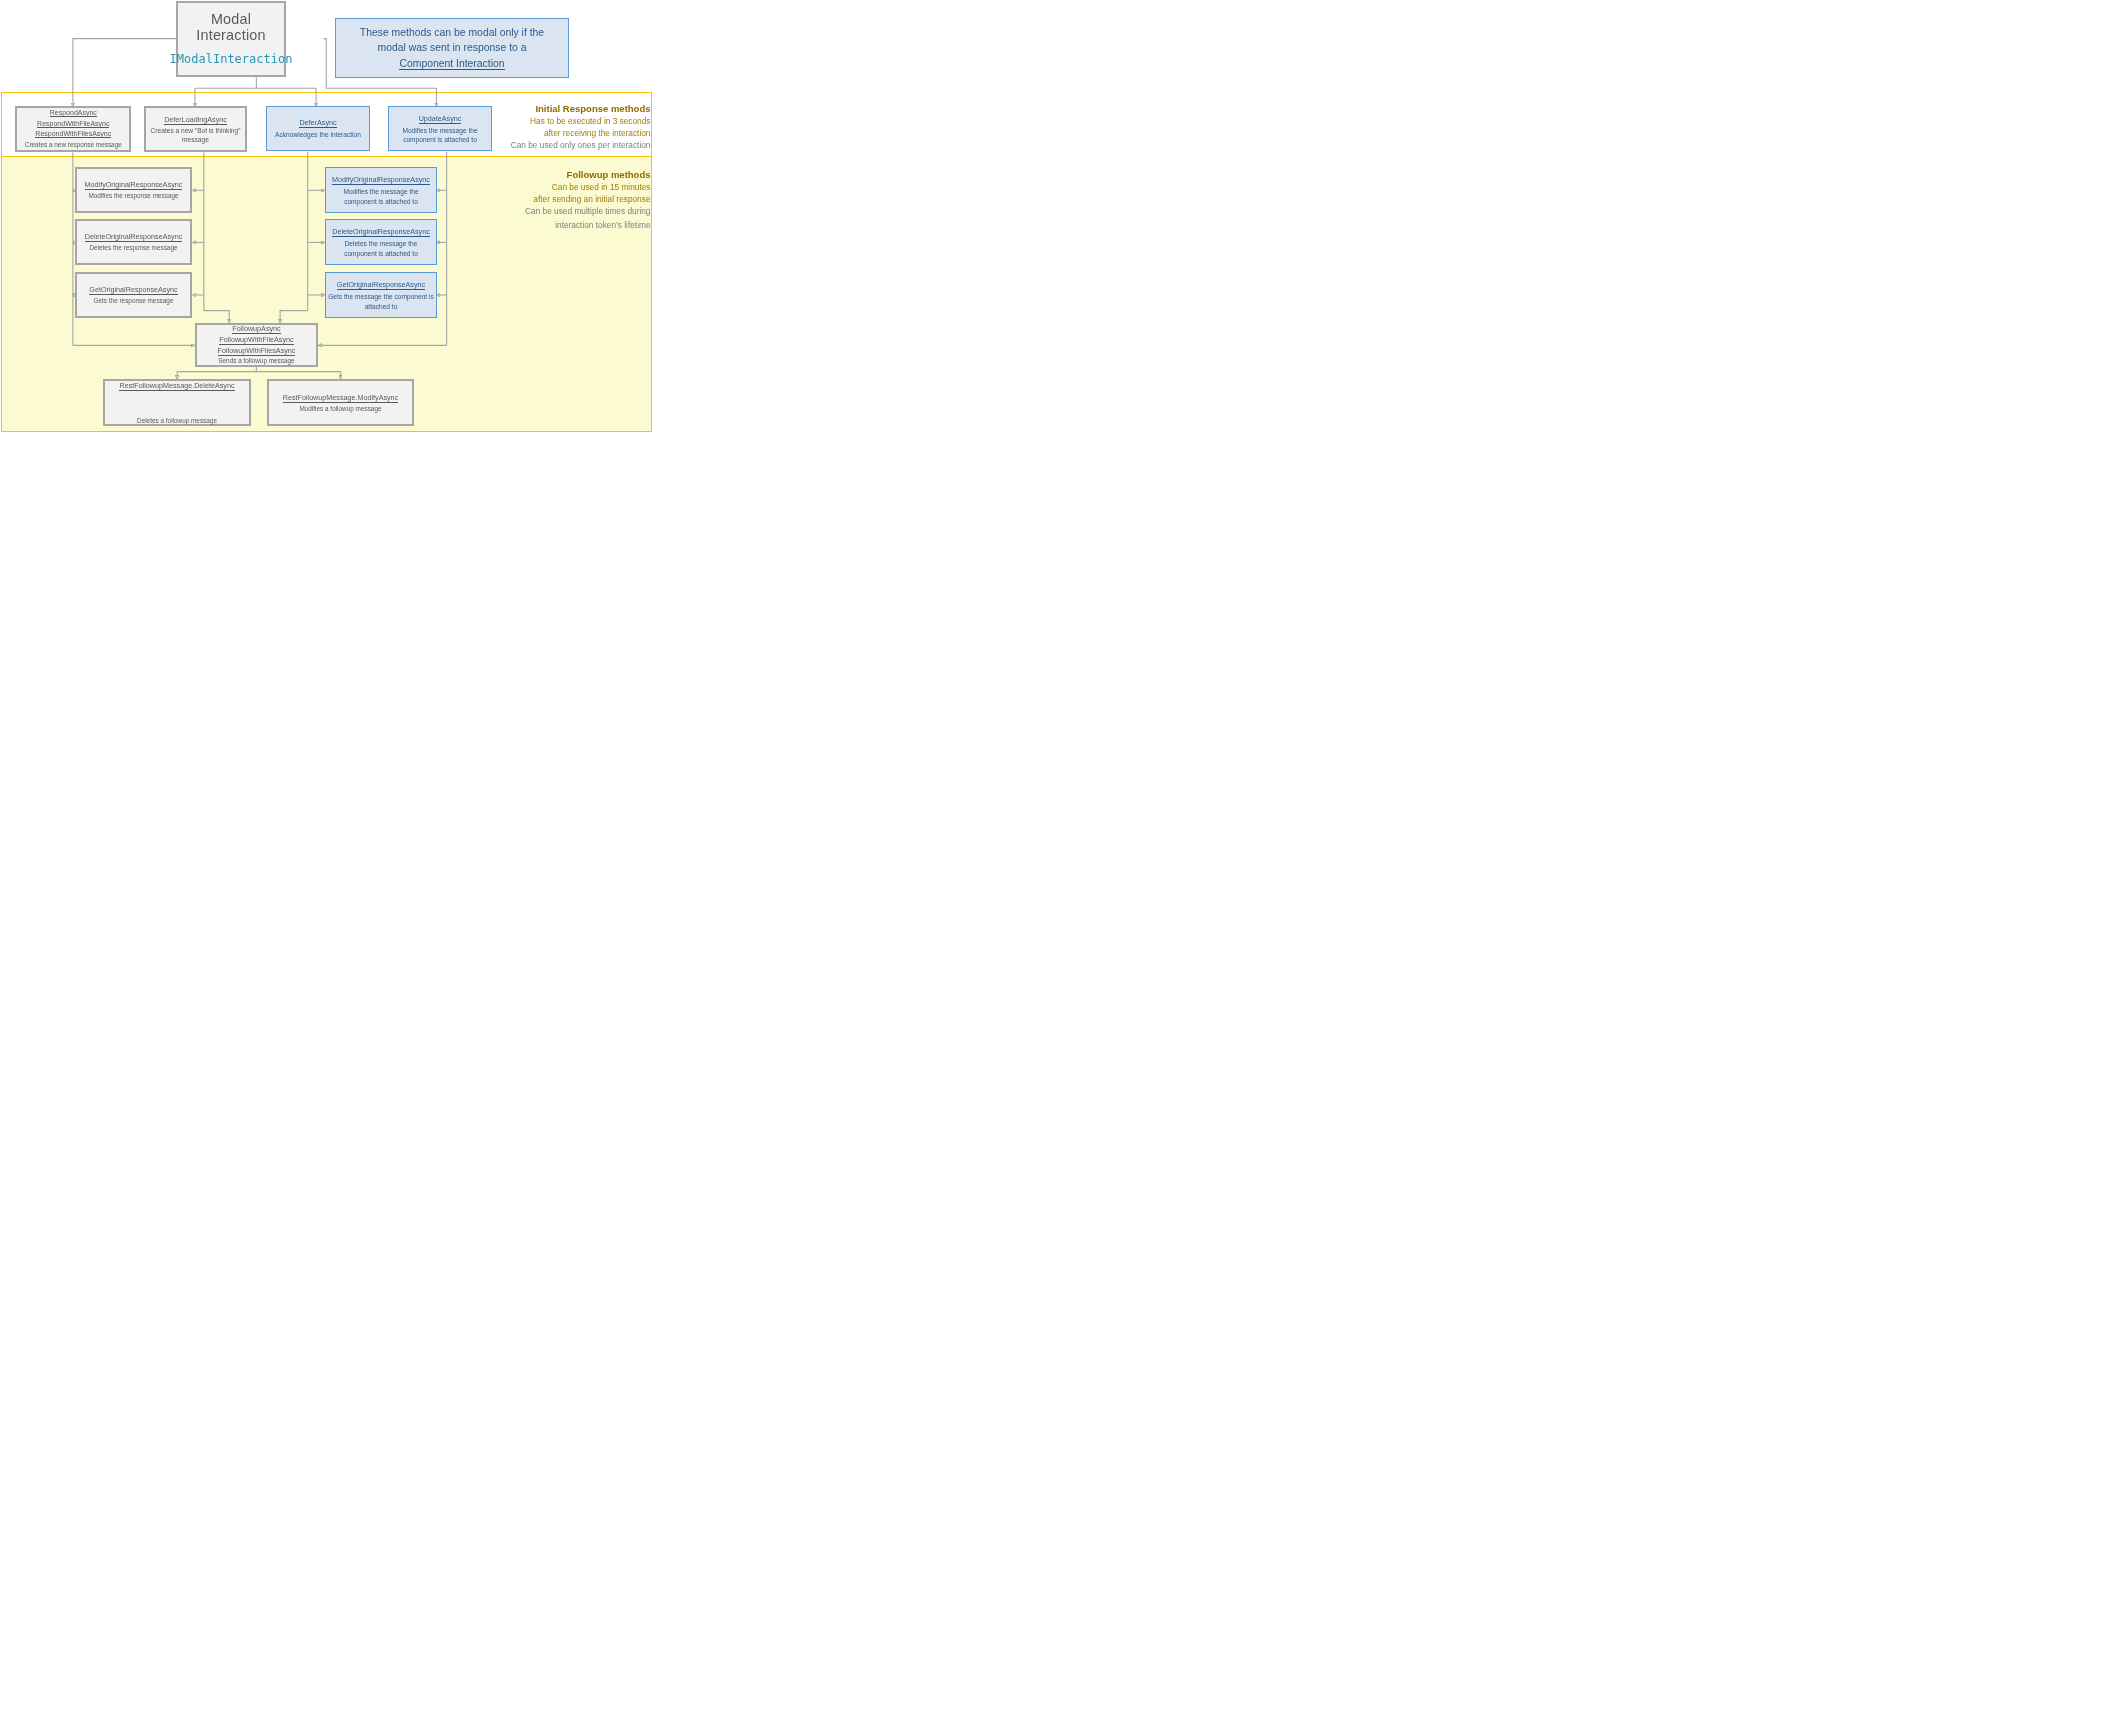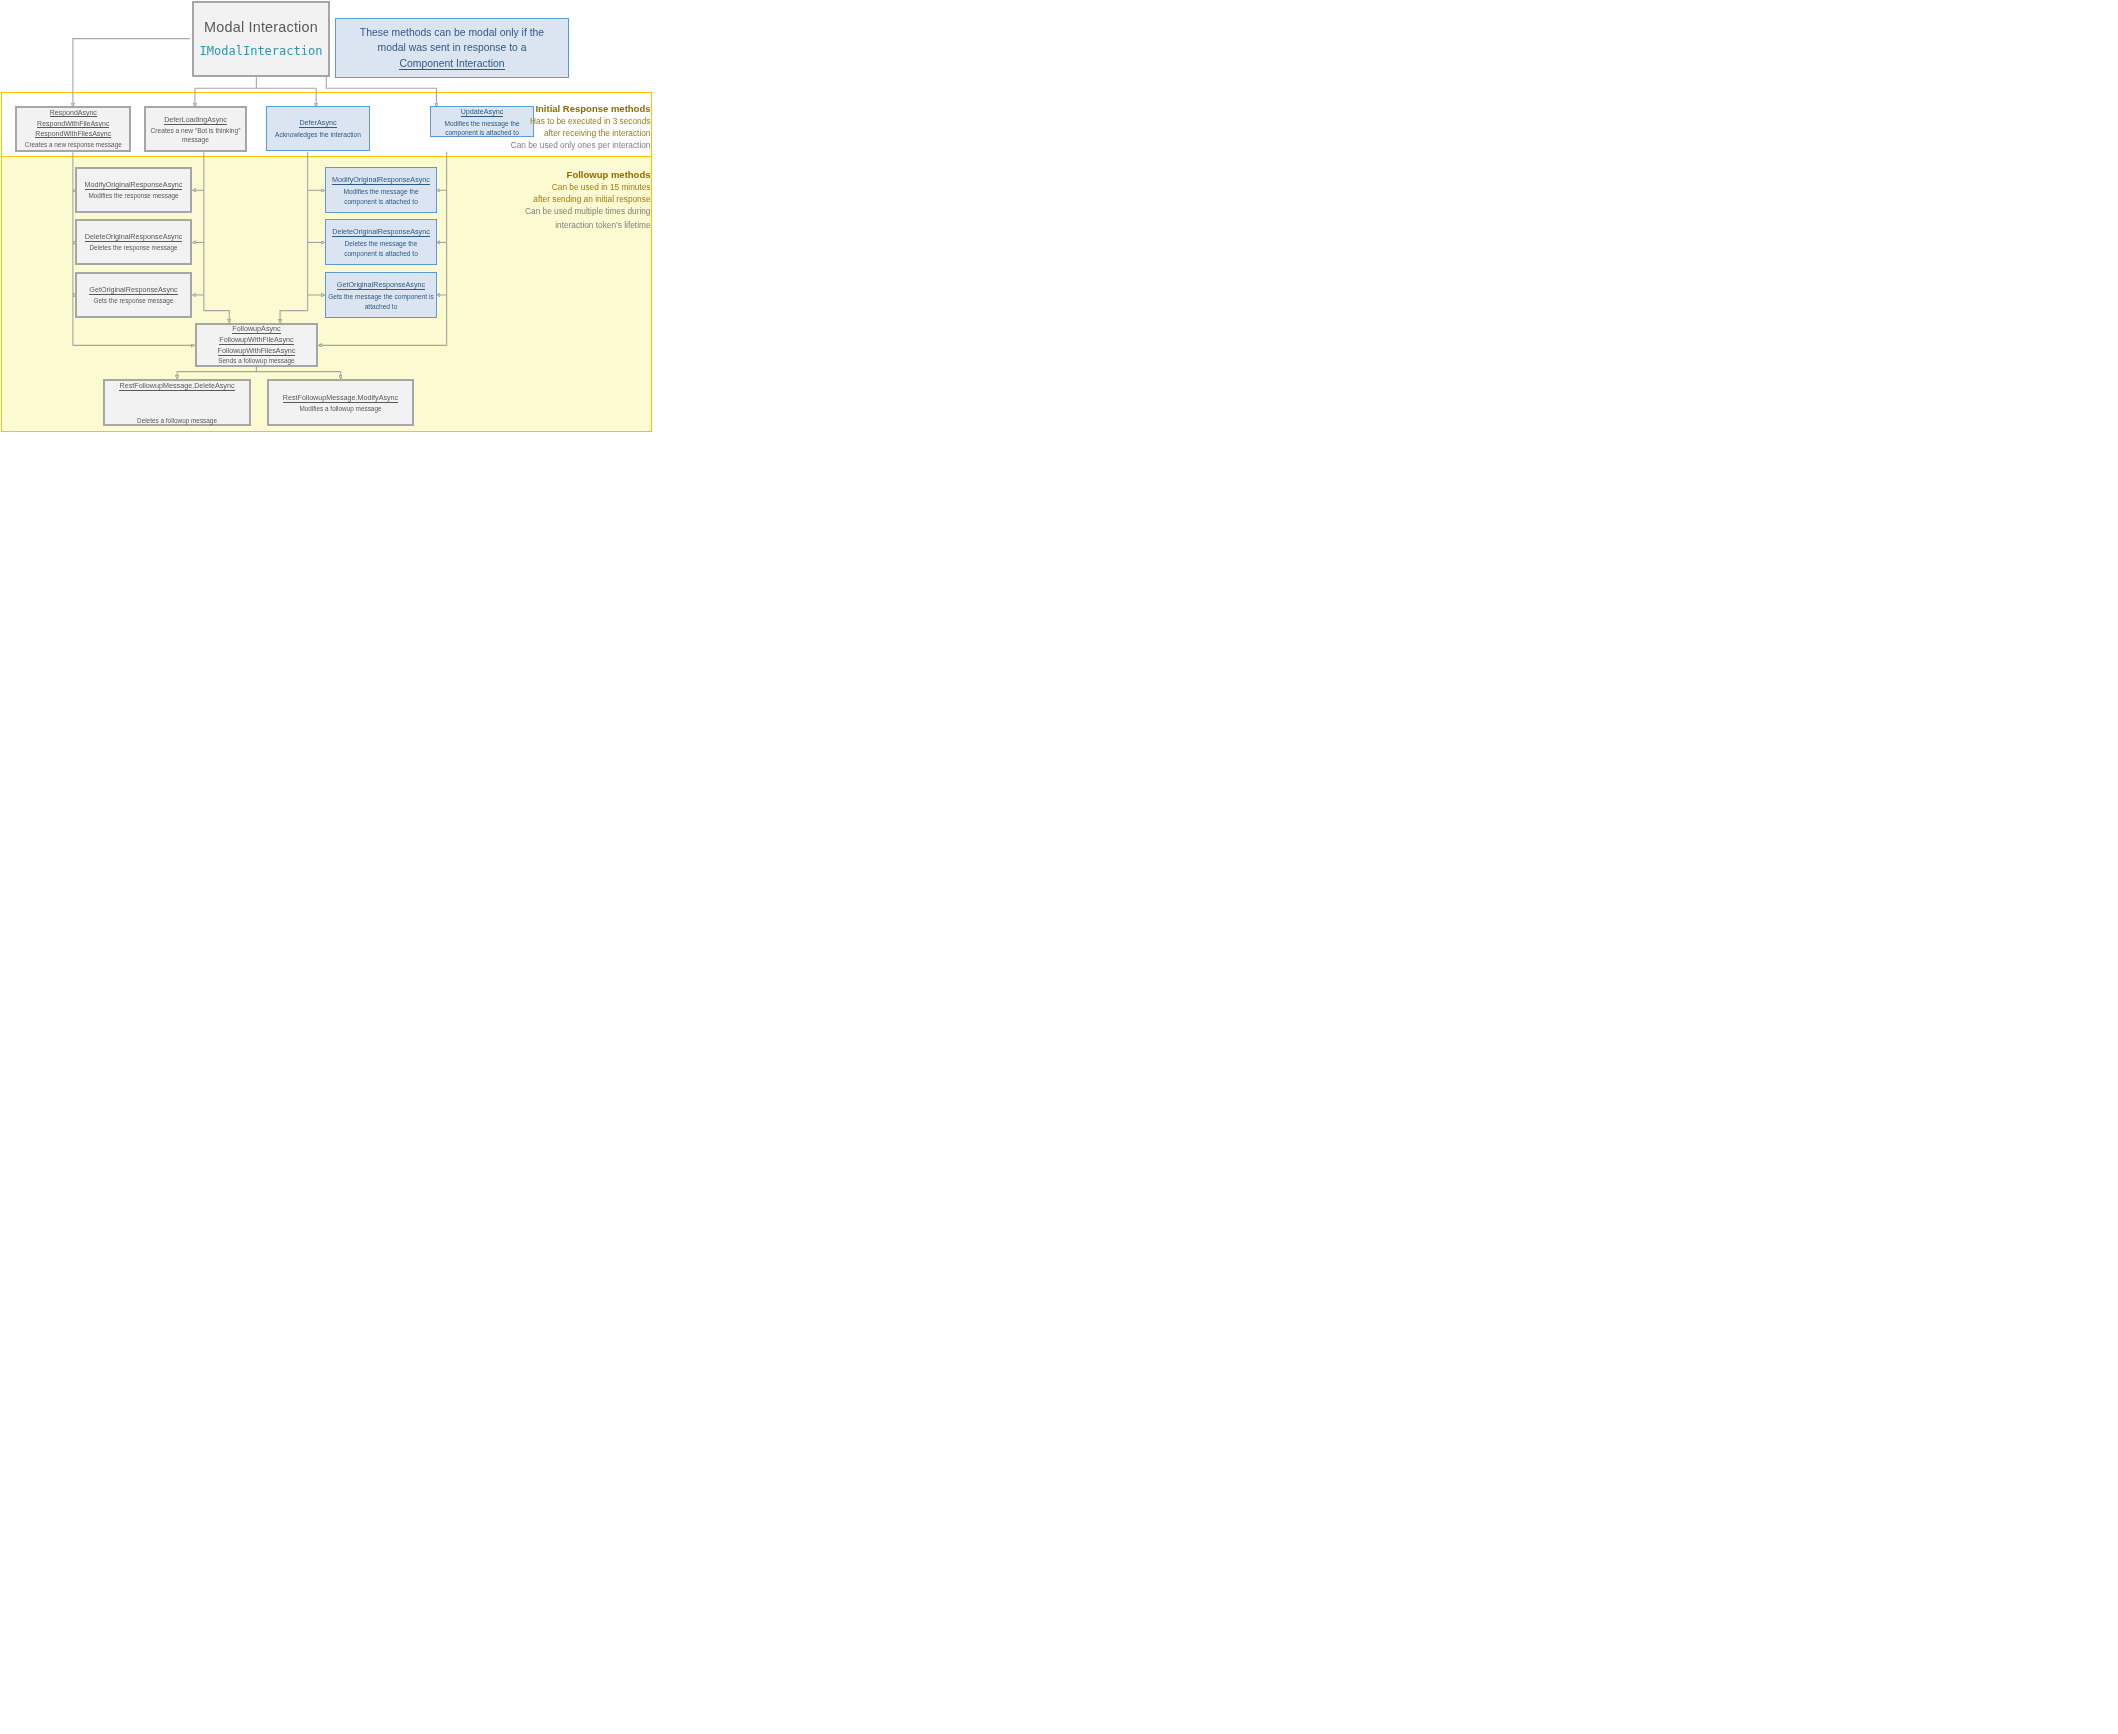--- a/index.html
+++ b/index.html
@@ -15,36 +15,36 @@
 
   .box{position:absolute;box-sizing:border-box;display:flex;flex-direction:column;
        align-items:center;justify-content:center;text-align:center;z-index:2;padding:0.8px 1.7px;}
   .box.gray{background:#f2f2f2;border:2.1px solid #a6a6a6;color:#595959;}
   .box.blue{background:#dbe5f1;border:1.7px solid #5b9bd5;color:#2d5a87;}
   .method{font-size:7.2px;line-height:11px;white-space:nowrap;}
   .method .u{border-bottom:0.8px solid currentColor;padding-bottom:0px;cursor:pointer;}
   .desc{font-size:6.4px;line-height:8.5px;margin-top:2.1px;}
   .blue .desc{font-size:6.6px;line-height:9.3px;}
 
-  #modal-box{left:192px;top:0.8px;width:138px;height:76px;background:#f2f2f2;
+  #modal-box{left:176px;top:0.8px;width:110px;height:76px;background:#f2f2f2;
              border:2.5px solid #a6a6a6;}
   #modal-title{font-size:14.4px;color:#595959;letter-spacing:0.2px;}
   #modal-interface{font-family:"DejaVu Sans Mono", monospace;font-size:12px;color:#2a96b5;margin-top:9.3px;}
 
   #note-box{left:335px;top:18px;width:234px;height:60px;background:#dbe5f1;
             border:1.3px solid #5b9bd5;color:#2d5a87;font-size:10.4px;line-height:15.3px;}
   #note-box .link{border-bottom:1.3px solid #2d5a87;padding-bottom:0.4px;cursor:pointer;}
 
   #box-respond{left:15.3px;top:106px;width:116px;height:46px;}
   #box-respond .method{font-size:7px;line-height:10.6px;}
   #box-respond .desc{margin-top:1.3px;}
   #box-defer-loading{left:144px;top:106px;width:103px;height:46px;}
   #box-defer-loading .desc{font-size:6.6px;}
   #box-defer{left:266px;top:106px;width:104px;height:45px;}
-  #box-update{left:388px;top:106px;width:104px;height:31px;margin-left:42px;}
+  #box-update{left:388px;top:106px;width:104px;height:45px;}
 
   #box-modify-gray{left:75px;top:167px;width:117px;height:46px;}
   #box-delete-gray{left:75px;top:219px;width:117px;height:46px;}
   #box-get-gray{left:75px;top:272px;width:117px;height:46px;}
   #box-modify-blue{left:325px;top:167px;width:112px;height:46px;}
   #box-delete-blue{left:325px;top:219px;width:112px;height:46px;}
   #box-get-blue{left:325px;top:272px;width:112px;height:46px;}
 
   #box-followup{left:195px;top:323px;width:123px;height:44px;padding:0;}
   #box-followup .method{line-height:10.6px;}

